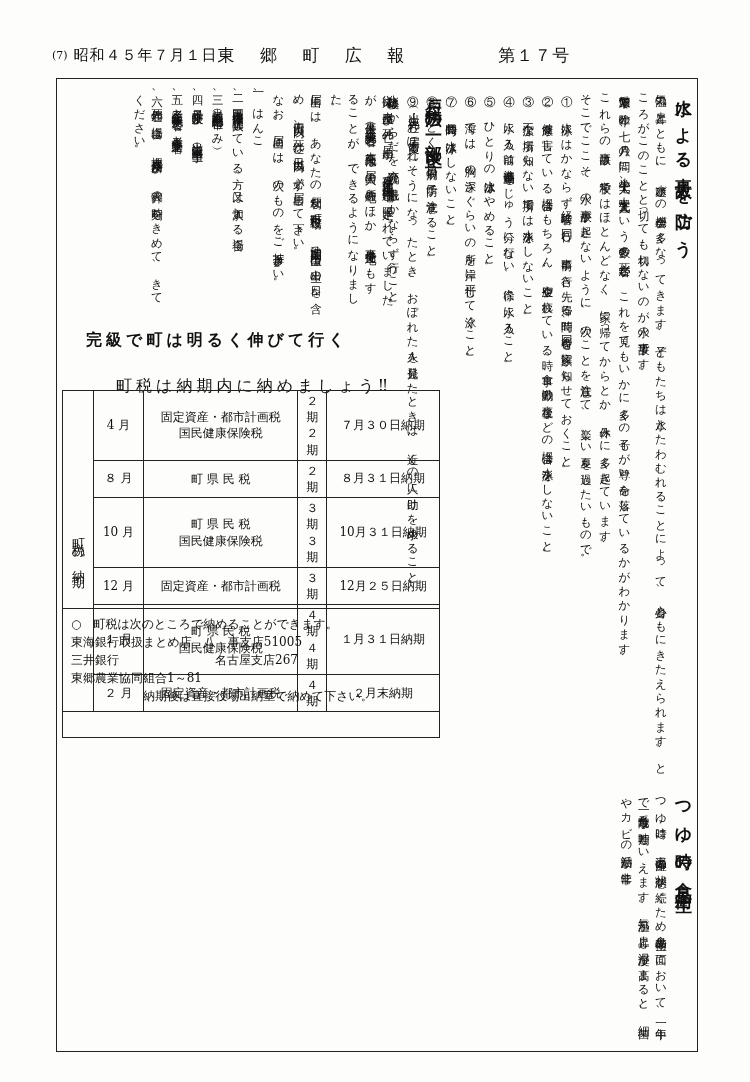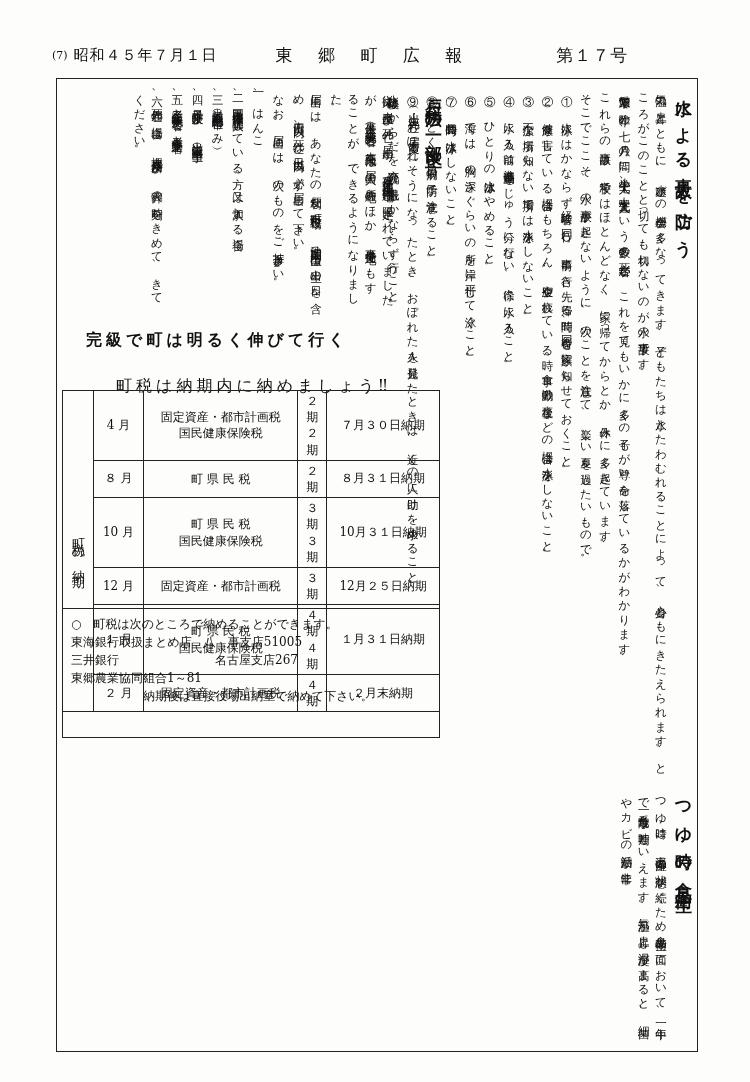--- a/index.html
+++ b/index.html
@@ -5,21 +5,21 @@
   html,body{margin:0;padding:0;background:#fff;}
   body{width:750px;height:1082px;position:relative;
        font-family:"DejaVu Serif","Liberation Serif",serif;color:#111;}
   .page{position:absolute;left:0;top:0;width:750px;height:1082px;background:#fdfdfb;}
 
   
   .hdr{position:absolute;left:52px;top:40px;width:650px;height:30px;
        display:flex;align-items:center;}
   .hdr .pg{font-size:11px;}
   .hdr .date{font-size:15px;margin-left:6px;letter-spacing:1px;font-family:Liberation Serif, serif;}
-  .hdr .title{font-size:17px;letter-spacing:10px;margin-left:58px;}
+  .hdr .title{font-size:17px;letter-spacing:10px;}
   .hdr .issue{font-size:17px;margin-left:84px;letter-spacing:1px;}
 
   
   .frame{position:absolute;left:56px;top:78px;width:640px;height:972px;
          border:1px solid #222;}
 
   
   .art1{position:absolute;left:110px;top:86px;width:336px;height:230px;
         display:flex;flex-direction:row-reverse;}
   .art1 .head{writing-mode:vertical-rl;text-orientation:upright;

